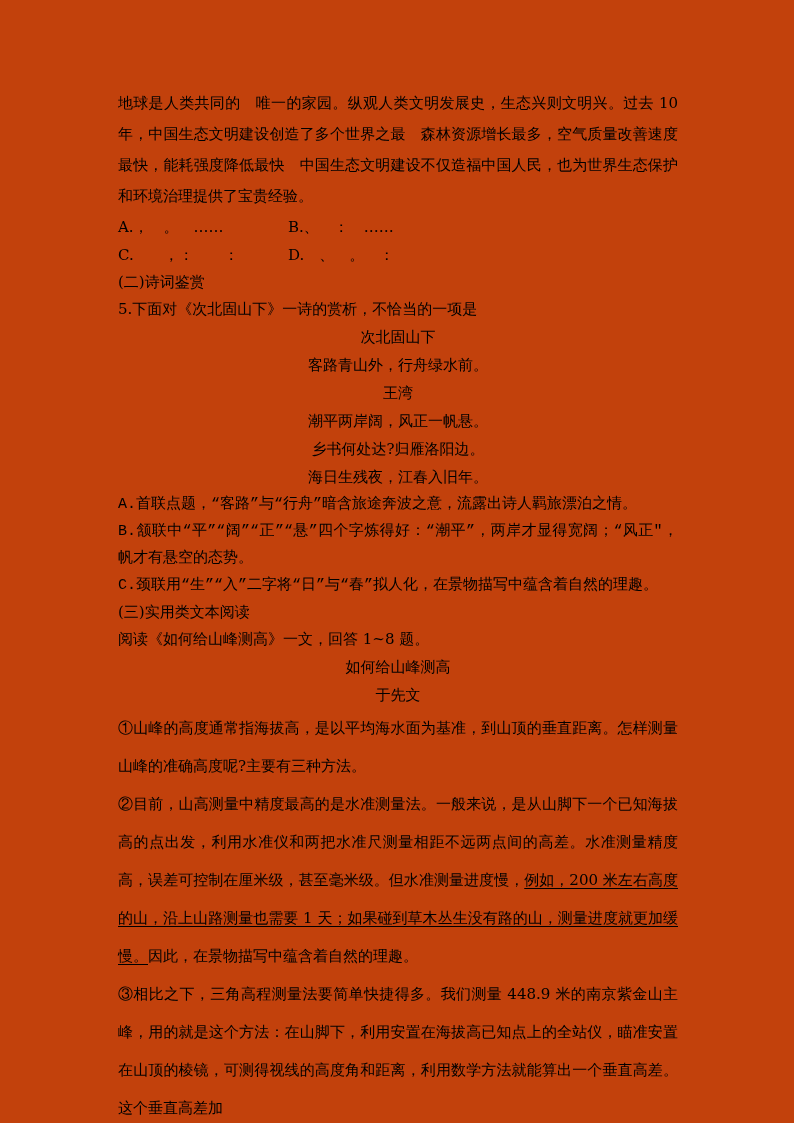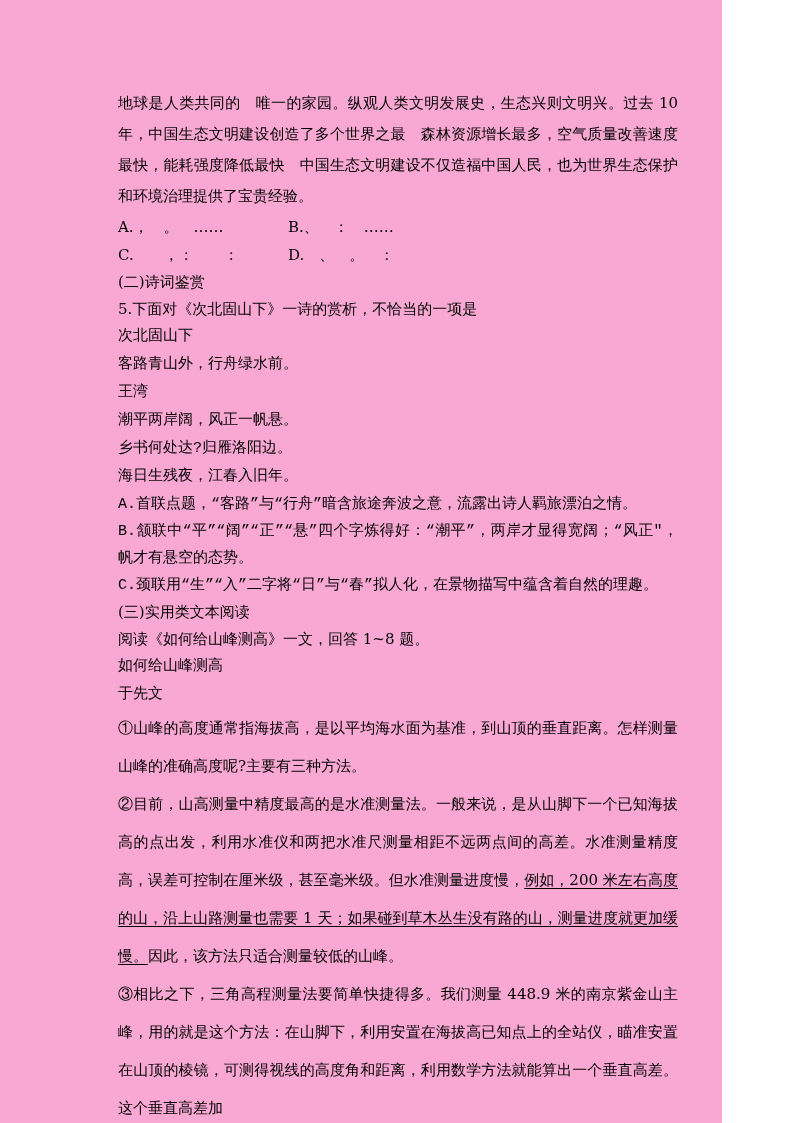--- a/index.html
+++ b/index.html
@@ -8,23 +8,23 @@
   }
   body {
     width: 794px;
     height: 1123px;
     background: #ffffff;
     color: #000000;
     font-family: "DejaVu Serif", "Liberation Serif", serif;
   }
   .page {
     position: relative;
-    width: 722px;
+    width: 794px;
     height: 1123px;
-    background: #f9a8d4;
+    background: #c2410c;
     overflow: hidden;
   }
   .content {
     position: absolute;
     left: 118px;
     top: 88px;
     width: 560px;
     font-size: 15px;
   }
   p { margin: 0; }
@@ -35,22 +35,21 @@
   }
   .tight {
     line-height: 27px;
     font-family: Liberation Mono, monospace;
   }
   .line {
     line-height: 27px;
   }
   .center {
     line-height: 28px;
-    text-align: left;
-    font-family: Liberation Mono, monospace;
+    text-align: center;
   }
   .opt-grid {
     display: grid;
     grid-template-columns: 170px 1fr;
     line-height: 28px;
     margin-top: 1px;
   }
   .art {
     line-height: 38px;
   }
@@ -89,18 +88,18 @@
     <p class="para tight">C.颈联用“生”“入”二字将“日”与“春”拟人化，在景物描写中蕴含着自然的理趣。</p>
 
     <p class="line">(三)实用类文本阅读</p>
     <p class="line">阅读《如何给山峰测高》一文，回答 1~8 题。</p>
 
     <p class="center">如何给山峰测高</p>
     <p class="center">于先文</p>
 
     <p class="para art">①山峰的高度通常指海拔高，是以平均海水面为基准，到山顶的垂直距离。怎样测量山峰的准确高度呢?主要有三种方法。</p>
 
-    <p class="para art"><span>②目前，山高测量中精度最高的是水准测量法。一般来说，是从山脚下一个已知海拔高的点出发，利用水准仪和两把水准尺测量相距不远两点间的高差。水准测量精度高，误差可控制在厘米级，甚至毫米级。但水准测量进度慢，</span><span class="ul">例如，200 米左右高度的山，沿上山路测量也需要 1 天；如果碰到草木丛生没有路的山，测量进度就更加缓慢。</span><span>因此，该方法只适合测量较低的山峰。</span></p>
+    <p class="para art"><span>②目前，山高测量中精度最高的是水准测量法。一般来说，是从山脚下一个已知海拔高的点出发，利用水准仪和两把水准尺测量相距不远两点间的高差。水准测量精度高，误差可控制在厘米级，甚至毫米级。但水准测量进度慢，</span><span class="ul">例如，200 米左右高度的山，沿上山路测量也需要 1 天；如果碰到草木丛生没有路的山，测量进度就更加缓慢。</span><span>因此，在景物描写中蕴含着自然的理趣。</span></p>
 
     <p class="para art">③相比之下，三角高程测量法要简单快捷得多。我们测量 448.9 米的南京紫金山主峰，用的就是这个方法：在山脚下，利用安置在海拔高已知点上的全站仪，瞄准安置在山顶的棱镜，可测得视线的高度角和距离，利用数学方法就能算出一个垂直高差。这个垂直高差加</p>
 
   </div>
 </div>
 
 </body></html>

